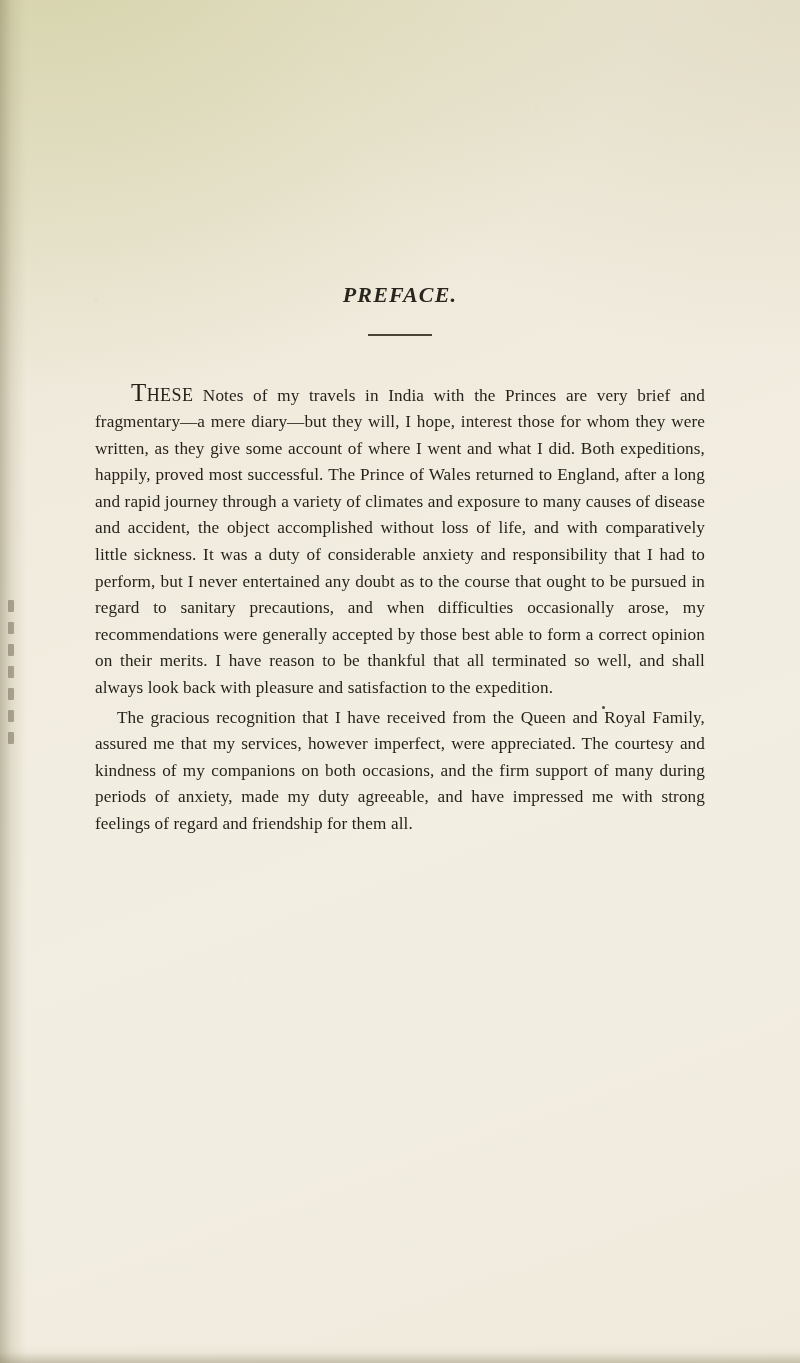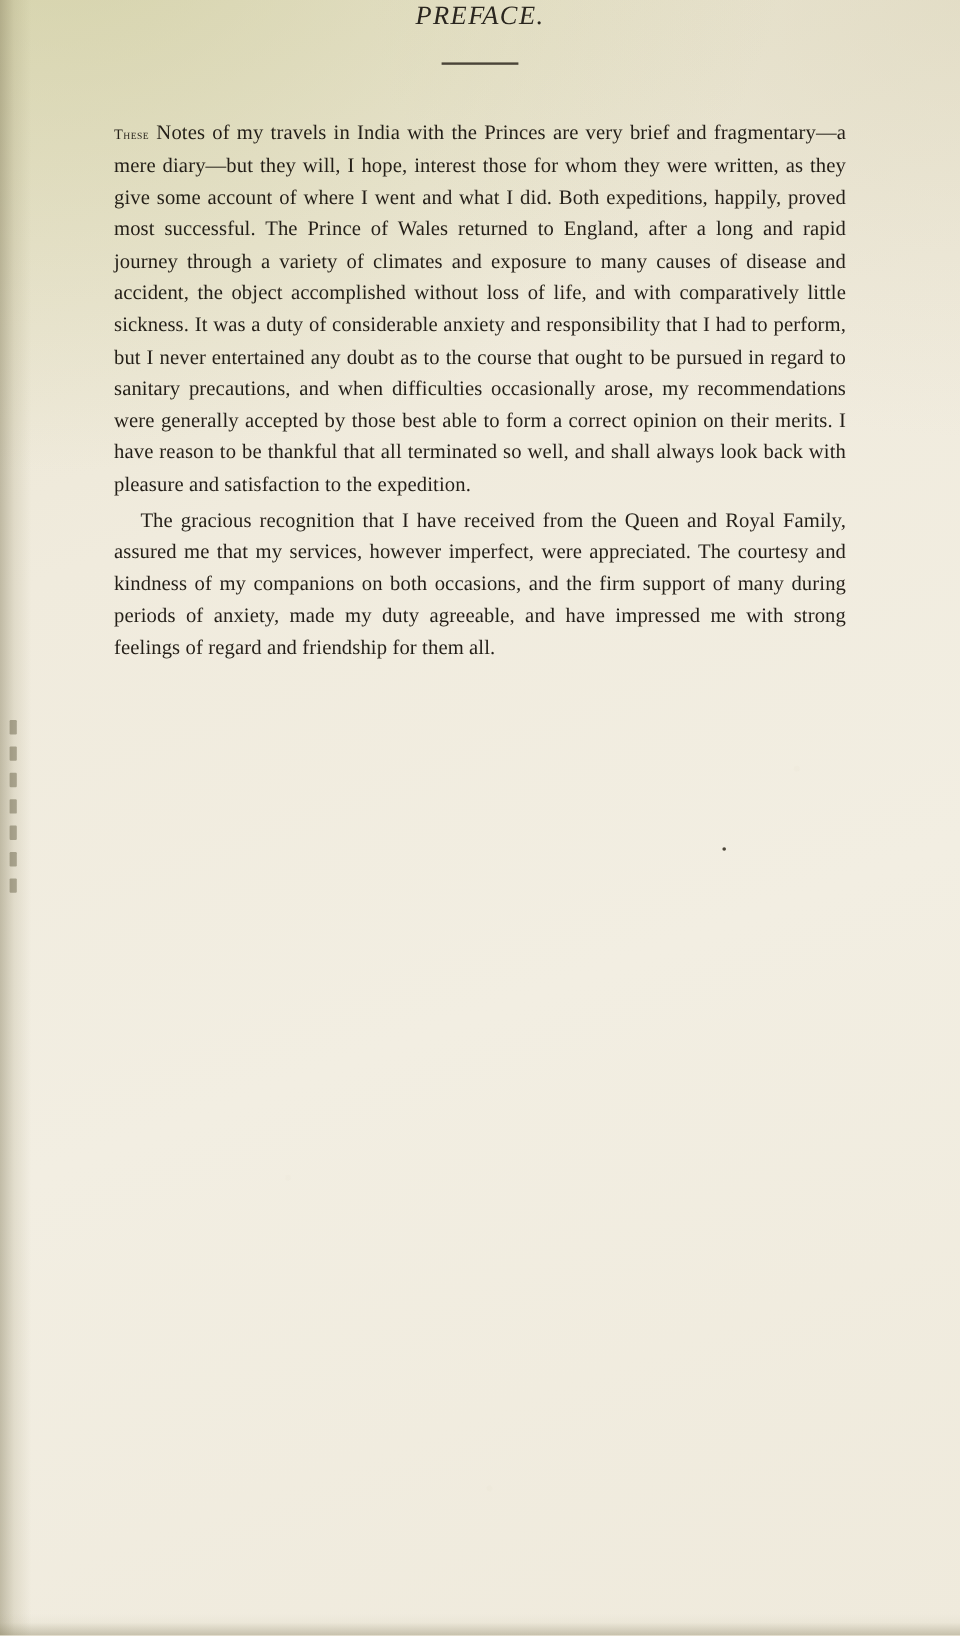--- a/index.html
+++ b/index.html
@@ -69,25 +69,26 @@
   .content {
     position: absolute;
     left: 95px;
     top: 0;
     width: 610px;
   }
 
   h1.preface-title {
     font-family: "Liberation Serif", serif;
     font-style: italic;
-    font-weight: normal;
+    font-weight: bold;
     font-size: 22px;
     letter-spacing: 1.2px;
     text-align: center;
     margin: 0;
+    padding-top: 282px;
     color: #2a261f;
   }
 
   .rule {
     width: 64px;
     height: 1.5px;
     background: #4a4438;
     margin: 26px auto 0 auto;
   }
 
@@ -102,22 +103,23 @@
   .body-text p {
     margin: 0 0 0 0;
     text-indent: 0;
   }
   .body-text p + p {
     margin-top: 3px;
     text-indent: 22px;
   }
   .smallcaps {
     font-variant: small-caps;
-    font-size: 12px;
+    font-size: 25px;
     letter-spacing: .4px;
+    margin-left: 36px;
   }
   .stray-dot {
     position: absolute;
     width: 3px;
     height: 3px;
     background: #4b4538;
     border-radius: 50%;
   }
 </style>
 </head>

